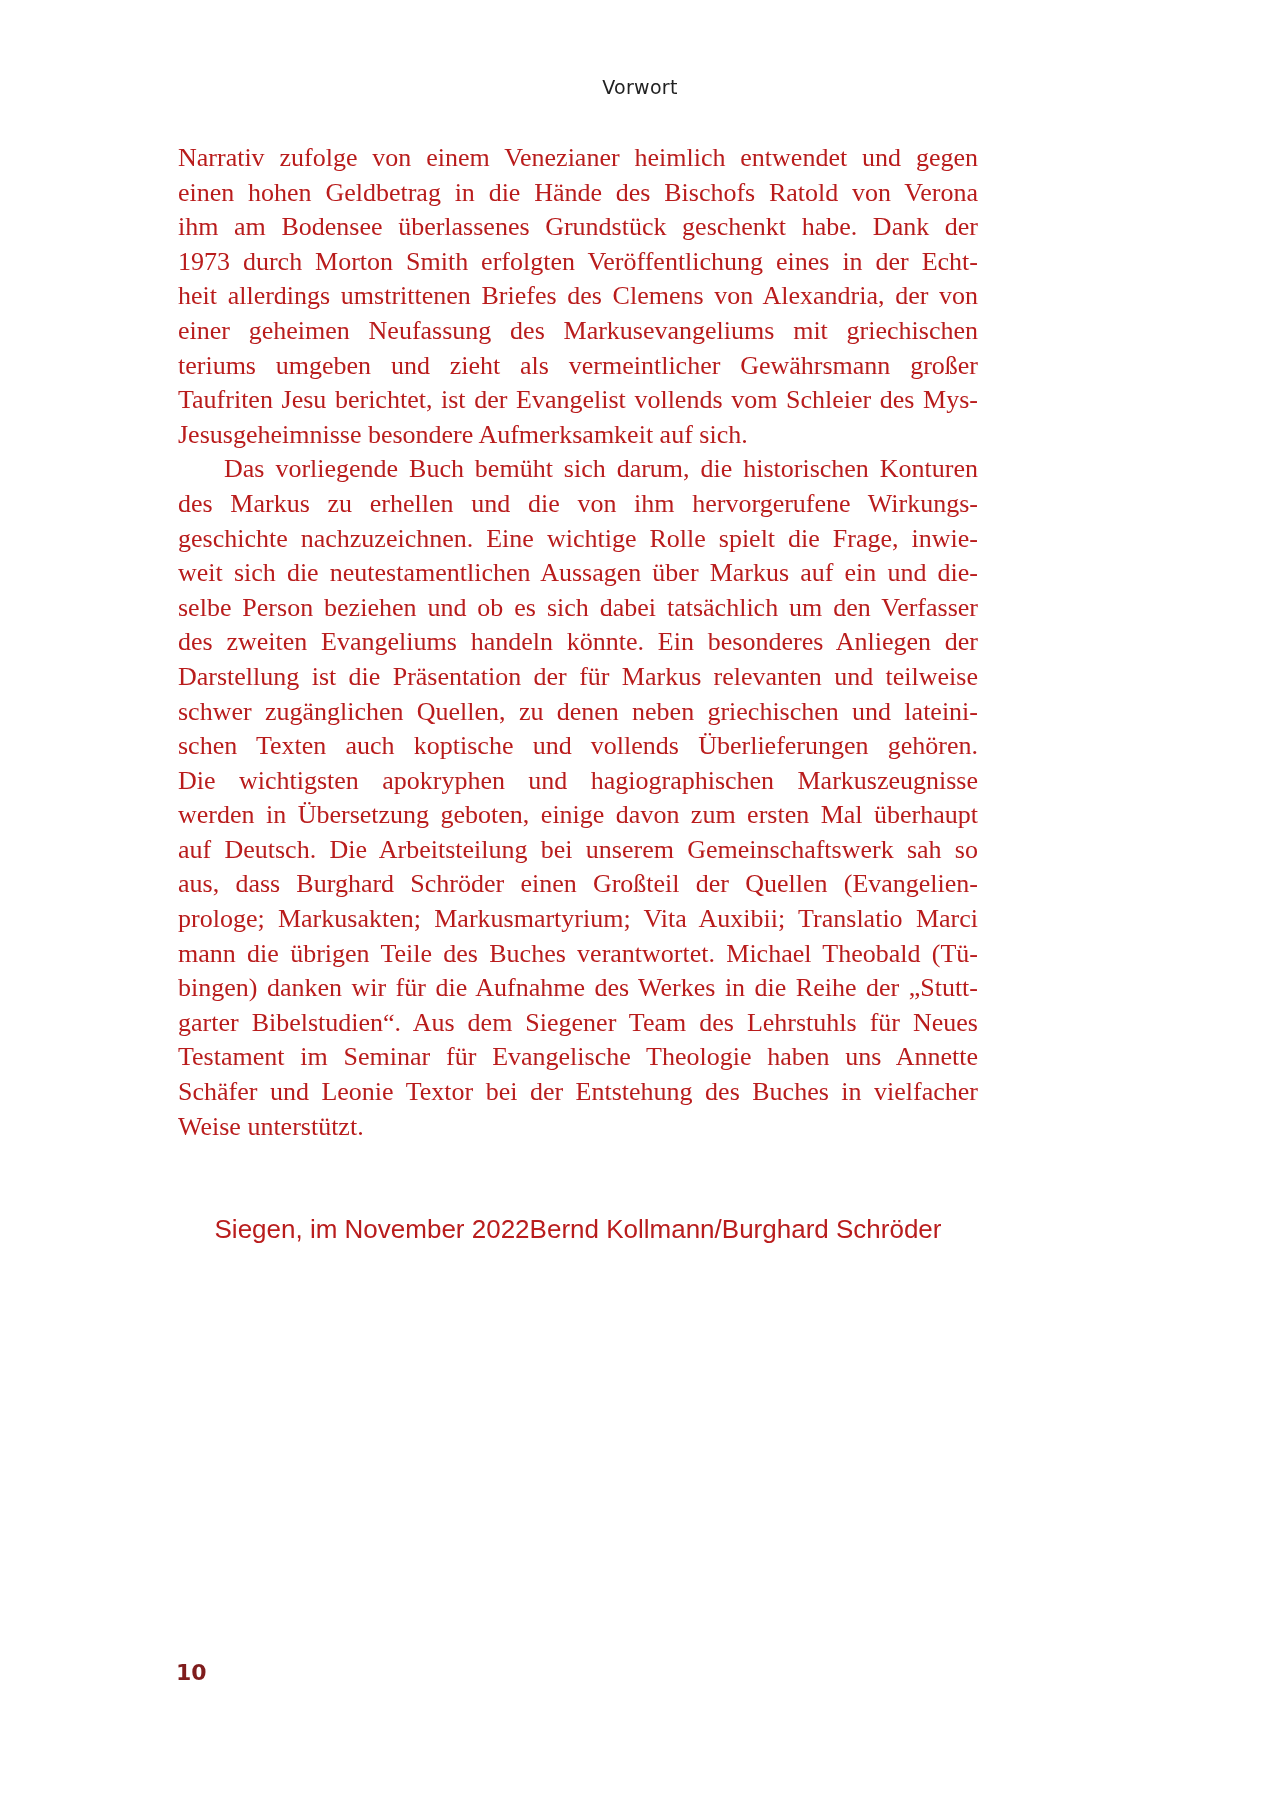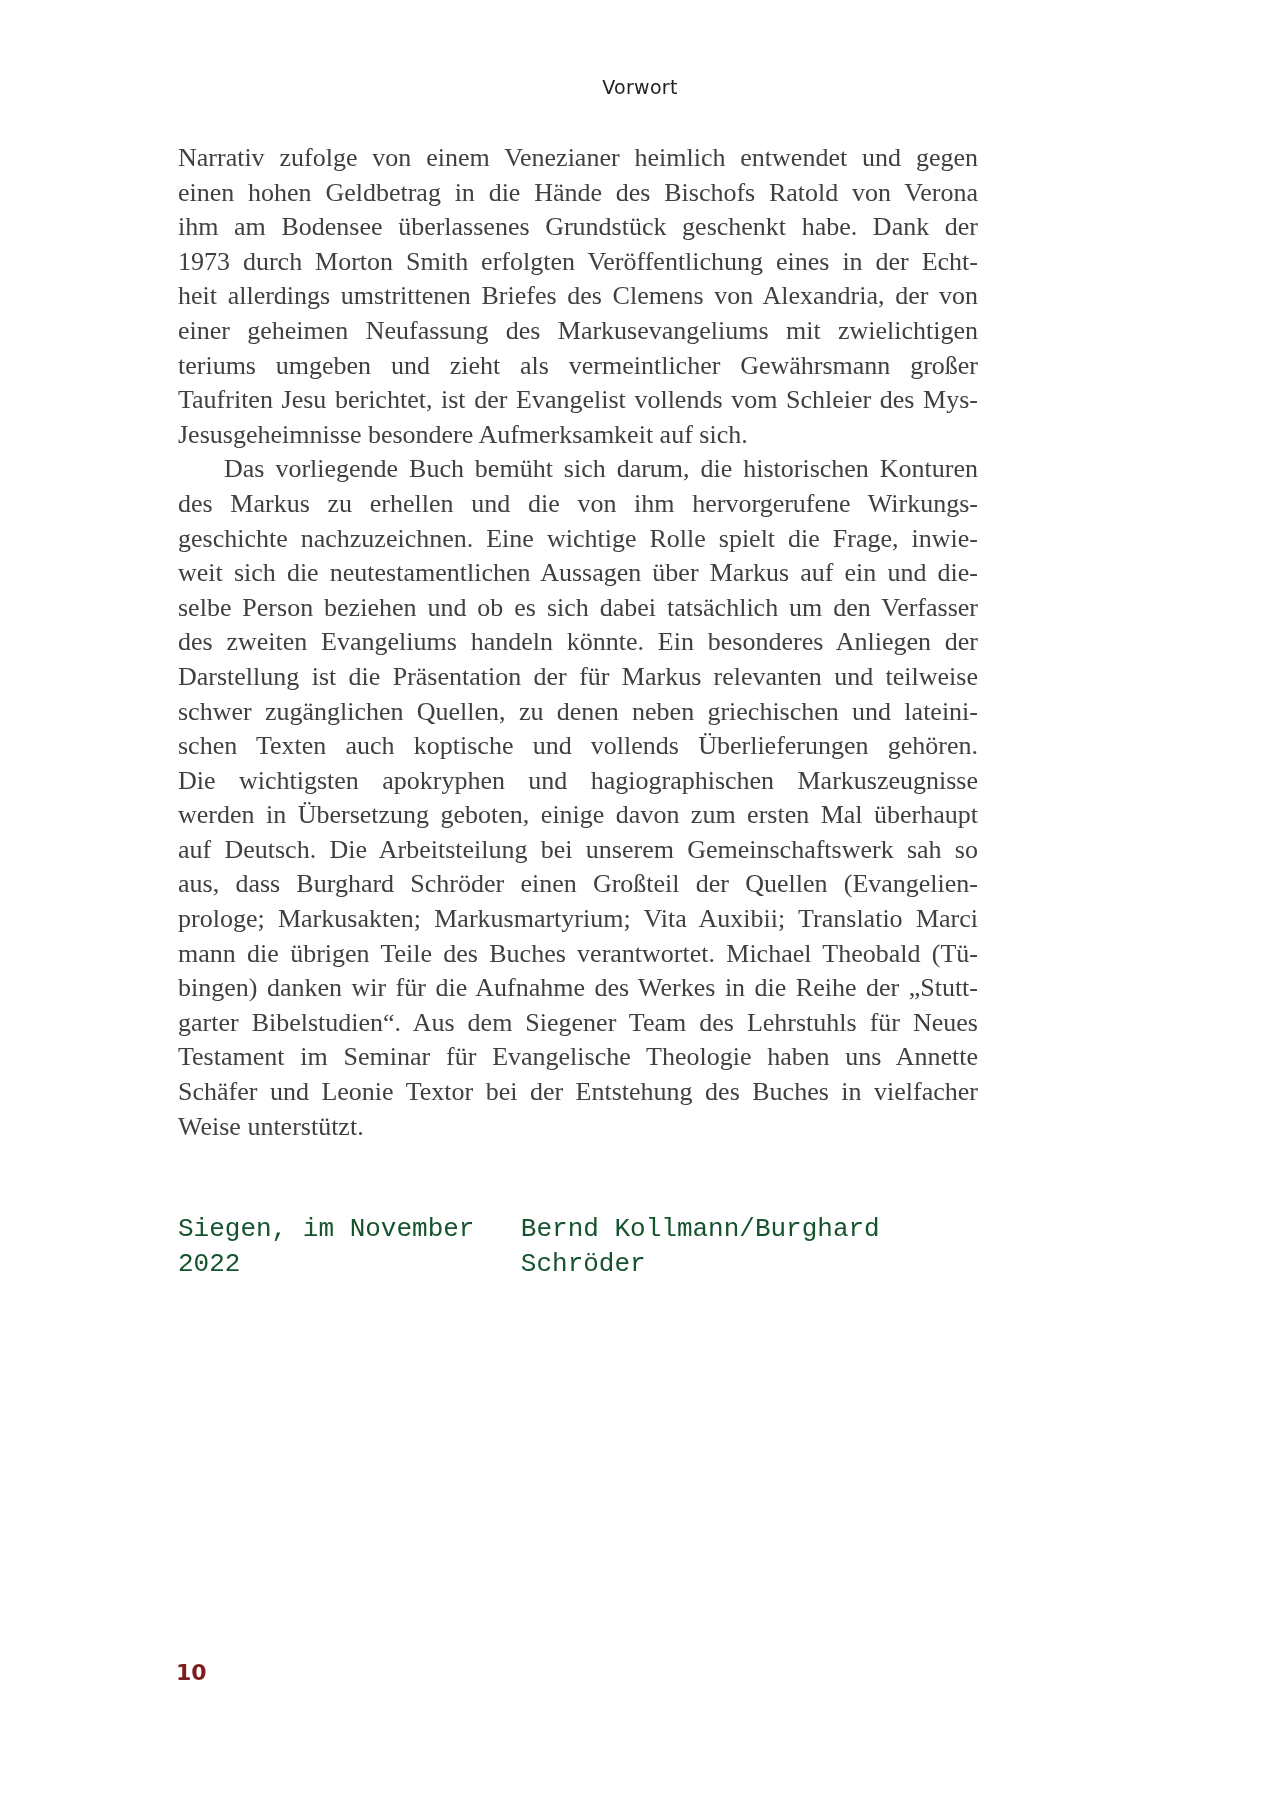--- a/index.html
+++ b/index.html
@@ -4,48 +4,48 @@
   <style>
     html, body { margin: 0; padding: 0; background: #ffffff; }
     body { width: 1280px; height: 1809px; position: relative; overflow: hidden; color: #1a1a1a; }
     .page { position: absolute; left: 0; top: 0; width: 1188px; height: 1809px; background: #ffffff; }
     .running-head {
       position: absolute; top: 76px; left: 0; width: 1280px; text-align: center;
       font-family: "DejaVu Sans", sans-serif; font-size: 19px; letter-spacing: 0.3px; color: #222;
     }
     .body-text {
       position: absolute; left: 178px; top: 141px; width: 800px;
-      font-family: "Liberation Serif", serif; font-size: 26px; line-height: 34.6px; color: #404040;
+      font-family: "Liberation Serif", serif; font-size: 26px; line-height: 34.6px; color: #b91c1c;
     }
     .line { display: block; height: 34.6px; white-space: nowrap; text-align: justify; text-align-last: justify; }
     .line.last { text-align-last: left; }
     .line.indent { padding-left: 46px; }
     .signature {
       position: absolute; left: 178px; top: 1212px; width: 800px; display: flex; justify-content: center;
-      font-family: Liberation Mono, monospace; font-size: 26px; line-height: 34.6px; color: #14532d;
+      font-family: Liberation Sans, sans-serif; font-size: 26px; line-height: 34.6px; color: #b91c1c;
     }
     .page-number {
       position: absolute; left: 176px; top: 1660px;
       font-family: "DejaVu Sans", sans-serif; font-weight: bold; font-size: 22px; color: #7f1d1d;
     }
   </style>
 </head>
 <body>
 
 <div class="page">
   <div class="running-head">Vorwort</div>
 
   <div class="body-text">
     <div>
       <span class="line">Narrativ zufolge von einem Venezianer heimlich entwendet und gegen</span>
       <span class="line">einen hohen Geldbetrag in die Hände des Bischofs Ratold von Verona</span>
       <span class="line">ihm am Bodensee überlassenes Grundstück geschenkt habe. Dank der</span>
       <span class="line">1973 durch Morton Smith erfolgten Veröffentlichung eines in der Echt-</span>
       <span class="line">heit allerdings umstrittenen Briefes des Clemens von Alexandria, der von</span>
-      <span class="line">einer geheimen Neufassung des Markusevangeliums mit zwielichtigen</span>
+      <span class="line">einer geheimen Neufassung des Markusevangeliums mit griechischen</span>
       <span class="line">teriums umgeben und zieht als vermeintlicher Gewährsmann großer</span>
       <span class="line">Taufriten Jesu berichtet, ist der Evangelist vollends vom Schleier des Mys-</span>
       <span class="line last">Jesusgeheimnisse besondere Aufmerksamkeit auf sich.</span>
     </div>
     <div>
       <span class="line indent">Das vorliegende Buch bemüht sich darum, die historischen Konturen</span>
       <span class="line">des Markus zu erhellen und die von ihm hervorgerufene Wirkungs-</span>
       <span class="line">geschichte nachzuzeichnen. Eine wichtige Rolle spielt die Frage, inwie-</span>
       <span class="line">weit sich die neutestamentlichen Aussagen über Markus auf ein und die-</span>
       <span class="line">selbe Person beziehen und ob es sich dabei tatsächlich um den Verfasser</span>

